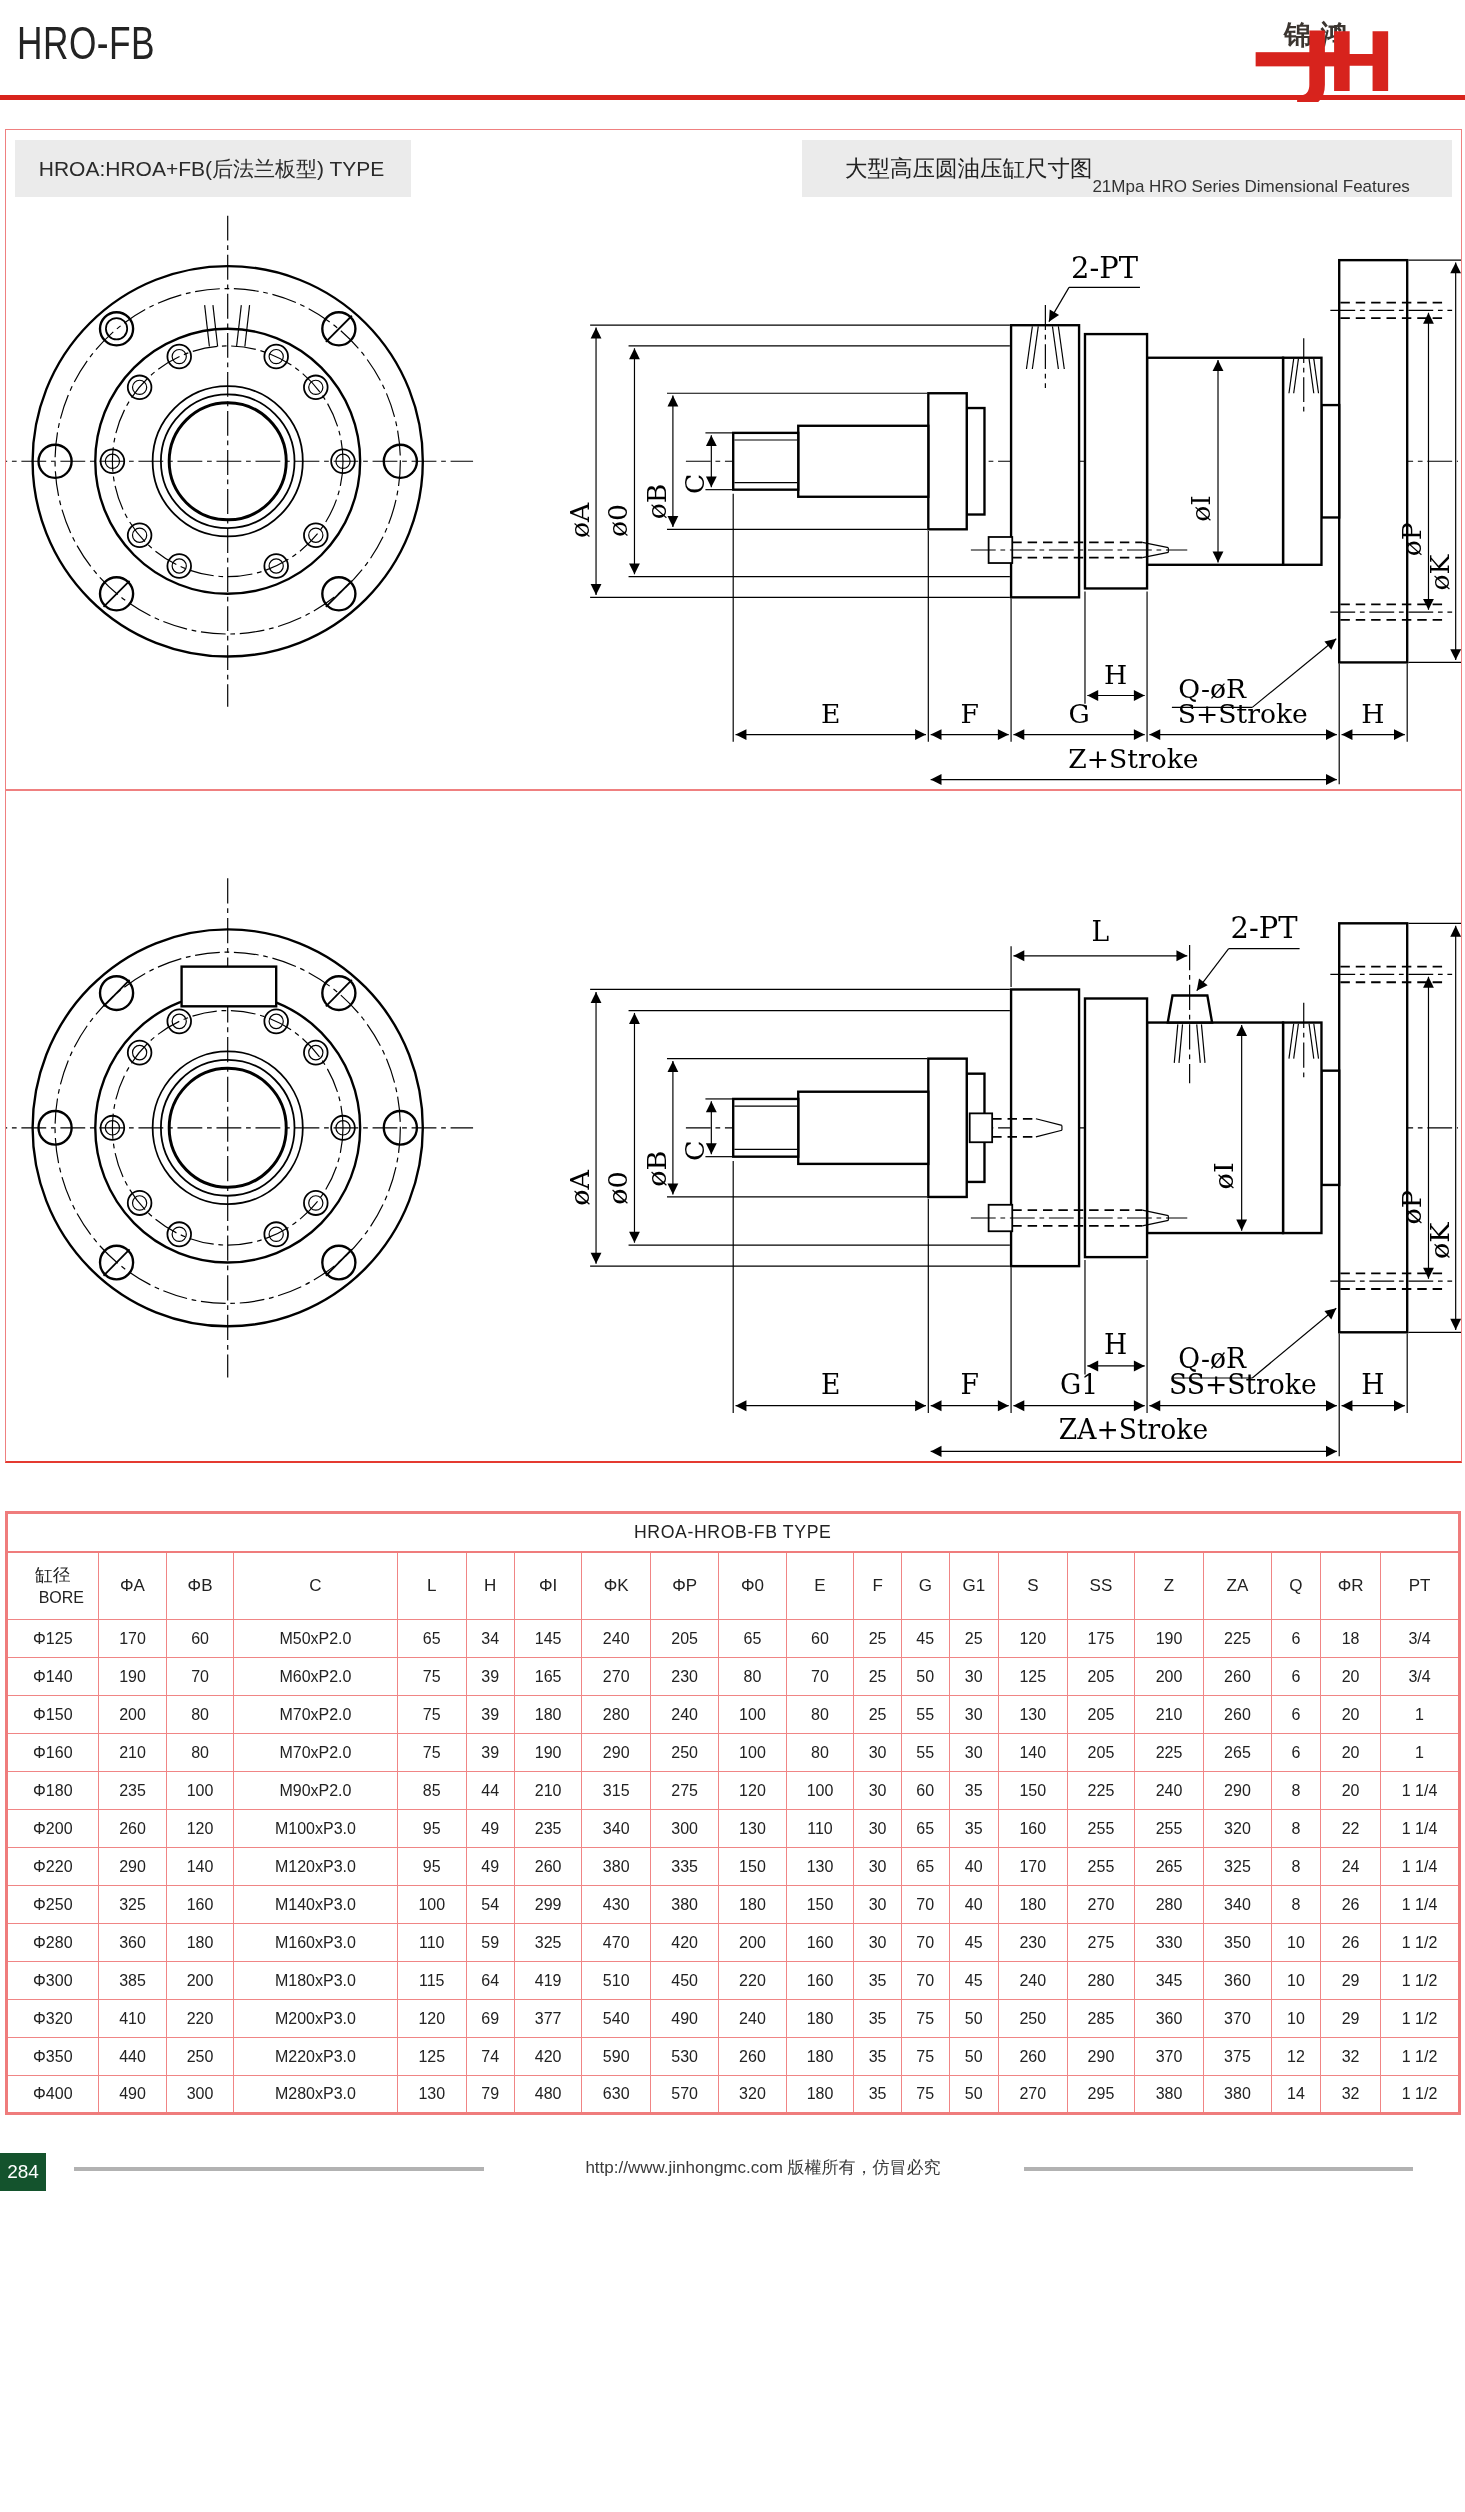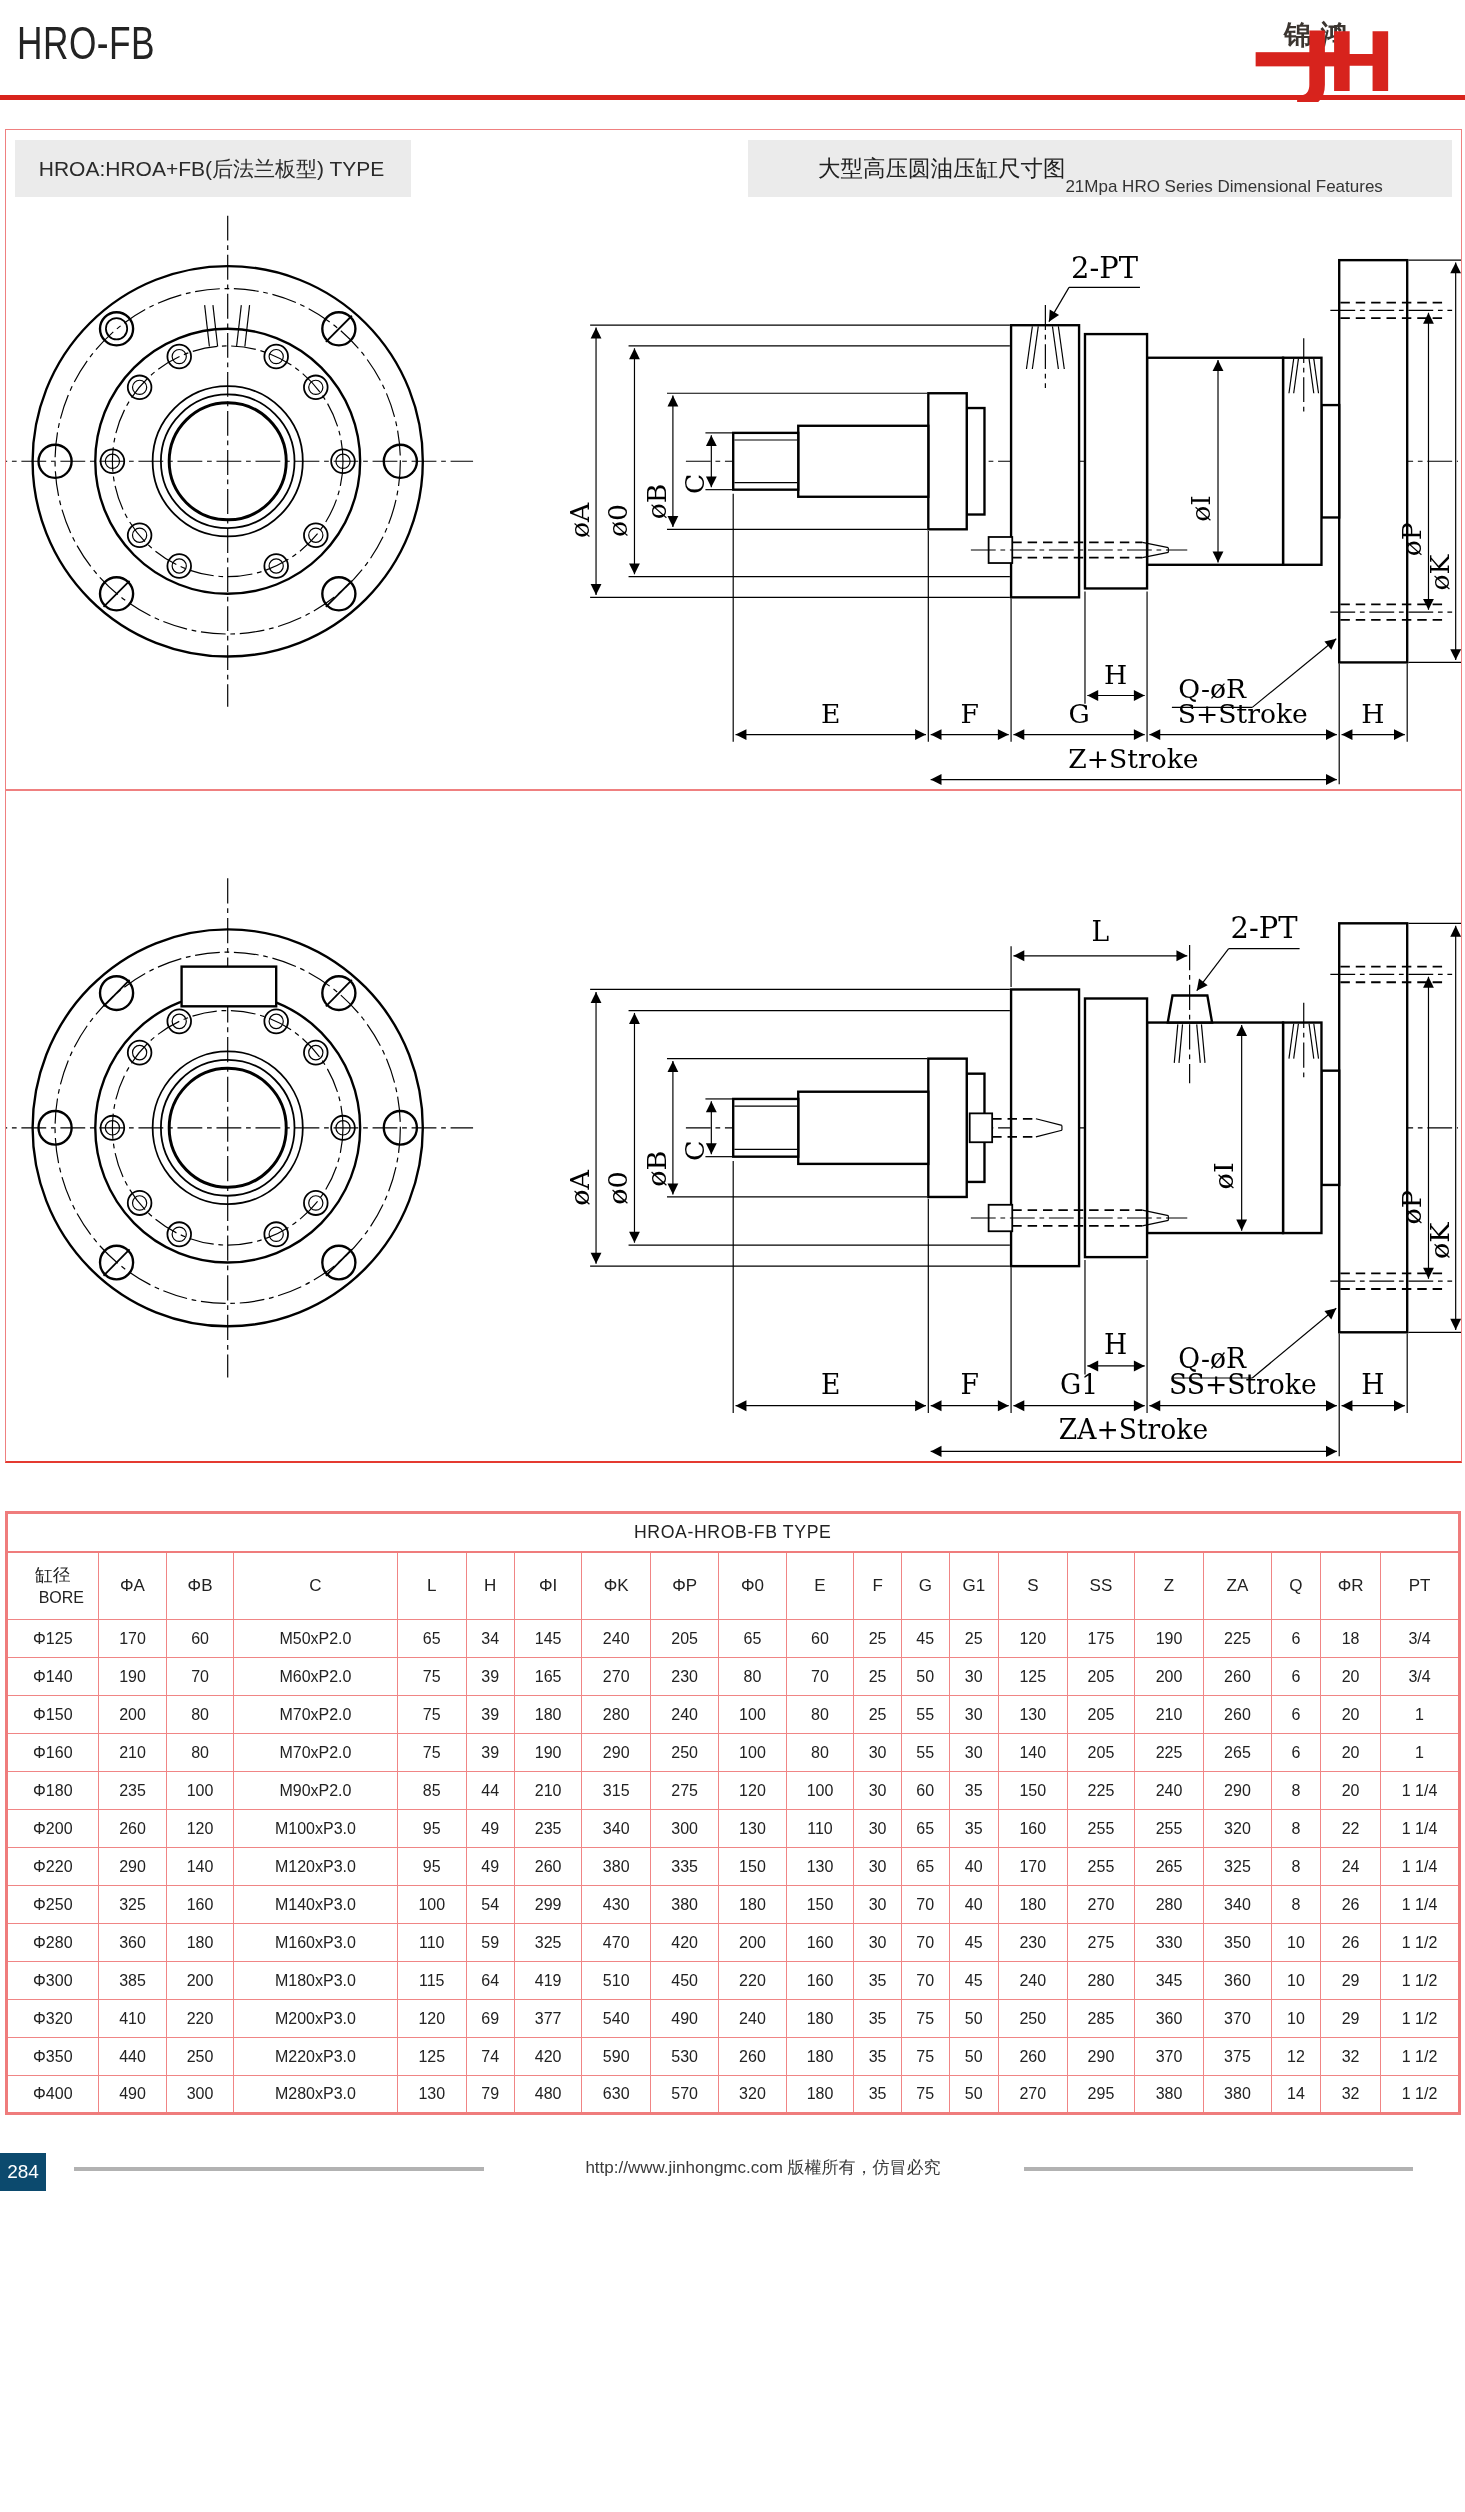--- a/index.html
+++ b/index.html
@@ -10,21 +10,21 @@
              letter-spacing:0.6px;color:#232323;transform:scale(.82,1.08);transform-origin:left top;}
   .red-rule{position:absolute;left:0;top:95px;width:1465px;height:5.3px;background:#d8231c;}
   .logo{position:absolute;right:25px;top:13px;}
   
   .sec{position:absolute;left:4.7px;width:1455px;border:1.2px solid #ef8080;background:#fff;}
   .sec1{top:129px;height:659px;}
   .sec2{top:790px;height:670px;border-bottom:2.4px solid #e43a30;}
   .sec svg.draw{position:absolute;left:0;top:0;width:100%;height:100%;}
   .sec-label{position:absolute;left:9.5px;top:9.5px;height:57px;background:#ebebeb;
              font-size:21px;line-height:57px;padding:0 27px 0 23.6px;color:#2a2a2a;white-space:nowrap;}
-  .note-box{position:absolute;right:8.3px;top:9.5px;width:704px;height:57px;background:#ebebeb;
+  .note-box{position:absolute;right:8.3px;top:9.5px;width:650px;height:57px;background:#ebebeb;
             display:flex;align-items:center;justify-content:center;white-space:nowrap;}
   .note-zh{font-size:22.5px;color:#222;}
   .note-en{font-size:17px;color:#333;margin-top:38px;}
   
   .s4{stroke:#000;stroke-width:4;fill:none}
   .s3{stroke:#000;stroke-width:3;fill:none}
   .s2{stroke:#000;stroke-width:2;fill:none}
   .s5{stroke:#000;stroke-width:5;fill:none}
   .fw{fill:#fff}
   .cl{stroke:#000;stroke-width:2;fill:none;stroke-dasharray:42 8 8 8}
@@ -37,21 +37,21 @@
   .spec{position:absolute;left:4.7px;top:1511px;width:1456px;border-collapse:collapse;table-layout:fixed;padding-left:21px;}
   .spec th,.spec td{border:1.2px solid #f08585;text-align:center;vertical-align:middle;
                     font-size:16px;font-weight:400;color:#222;padding:0;overflow:hidden;}
   .spec{border:3px solid #ef7c7c;}
   .spec thead tr.trow th{border-bottom:2.4px solid #ef7c7c;height:37px;font-size:17.7px;letter-spacing:0.6px;}
   .spec thead tr.hrow th{height:66px;font-size:17px;}
   .spec tbody tr{height:38px;}
   .bore-zh{font-size:17.7px;line-height:23.6px;}
   .bore-en{font-size:16px;line-height:20px;margin-left:17px;}
   
-  .pageno{position:absolute;left:0;top:2153px;width:46px;height:38px;background:#0c4a6e;color:#fff;
+  .pageno{position:absolute;left:0;top:2153px;width:46px;height:38px;background:#14532d;color:#fff;
           font-size:19px;display:flex;align-items:center;justify-content:center;}
   .fline{position:absolute;top:2167px;height:3.5px;background:#b2b2b2;}
   .fl-left{left:74px;width:410px;}
   .fl-right{left:1024px;width:389px;}
   .fcopy{position:absolute;left:556px;top:2156px;width:414px;text-align:center;
          font-size:17px;color:#3a3a3a;}
 </style>
 </head>
 <body>
 

